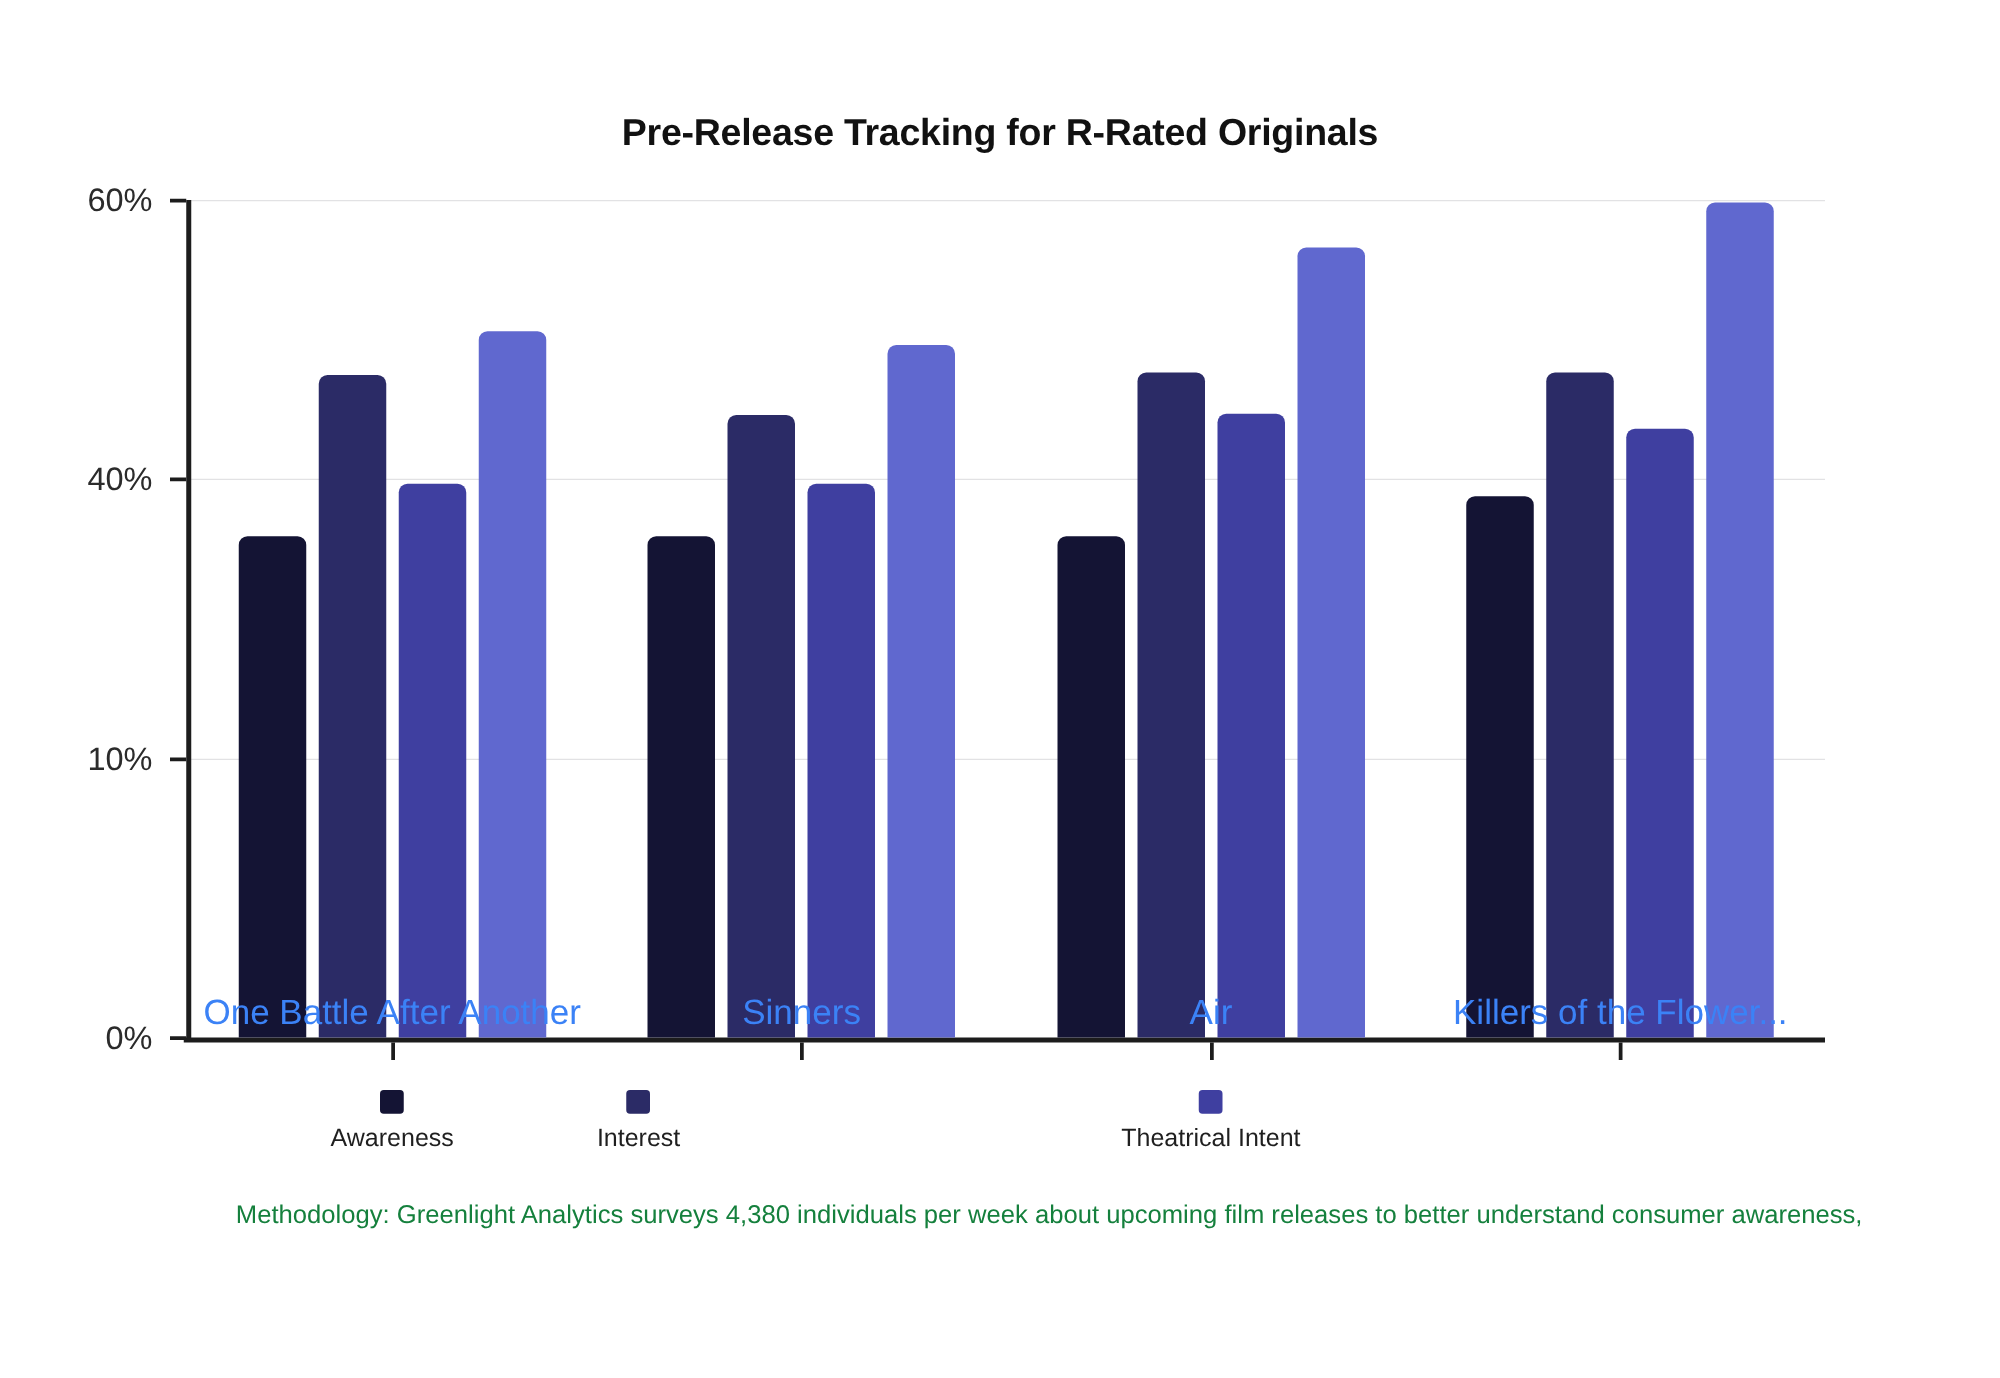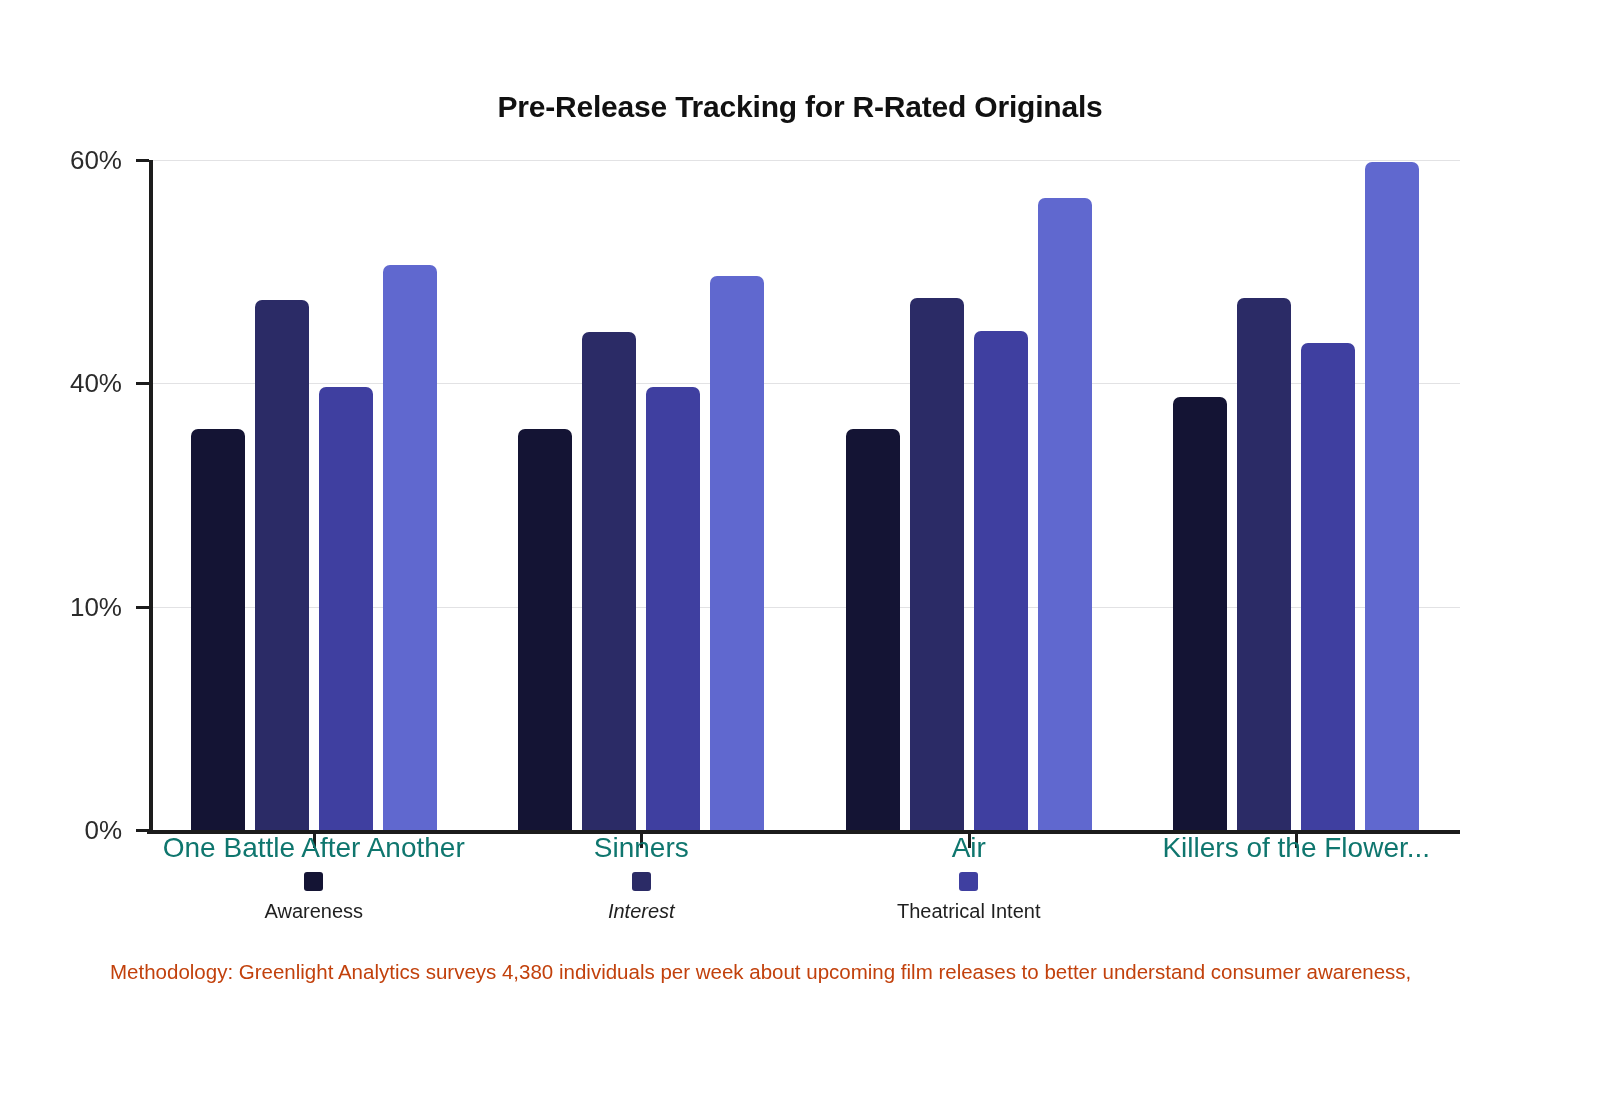--- a/index.html
+++ b/index.html
@@ -94,23 +94,23 @@
   }
   .xtick-mark {
     position: absolute;
     top: 834px;
     width: 3px;
     height: 14px;
     background: #1c1c1c;
   }
   .xtick-label {
     position: absolute;
-    top: 832px;
+    top: 794px;
     font-size: 28px;
-    color: #0f766e;
+    color: #3b82f6;
     text-align: center;
     white-space: nowrap;
     transform: translateX(-50%);
   }
   .legend {
     position: absolute;
     top: 872px;
     left: 150px;
     width: 1310px;
     display: flex;
@@ -128,24 +128,24 @@
     width: 19px;
     height: 19px;
     border-radius: 3px;
     display: inline-block;
   }
   .footnote {
     position: absolute;
     left: 110px;
     top: 955px;
     width: 1380px;
-    text-align: left;
+    text-align: right;
     font-size: 20.5px;
     line-height: 33px;
-    color: #c2410c;
+    color: #15803d;
   }
 </style>
 </head>
 <body>
 
 <div id="chart-root">
 
   <div class="chart-title">Pre-Release Tracking for R-Rated Originals</div>
 
   <div class="plot" id="gridlines">
@@ -198,21 +198,21 @@
       <div class="xtick-label" style="left: 1296.25px;">Killers of the Flower...</div>
     </div>
 
   <div class="legend" id="legend">
       <div style="width: 327.5px; display: flex; justify-content: center;">
         <div class="legend-item">
           <span class="legend-swatch" style="background: rgb(20, 20, 52);"></span>
           <span>Awareness</span>
         </div>
       </div>
-      <div style="width: 327.5px; display: flex; justify-content: center; font-style: italic;">
+      <div style="width: 327.5px; display: flex; justify-content: flex-start;">
         <div class="legend-item">
           <span class="legend-swatch" style="background: rgb(43, 43, 102);"></span>
           <span>Interest</span>
         </div>
       </div>
       <div style="width: 327.5px; display: flex; justify-content: center; text-align: center;">
         <div class="legend-item">
           <span class="legend-swatch" style="background: rgb(63, 63, 160);"></span>
           <span>Theatrical Intent</span>
         </div>

